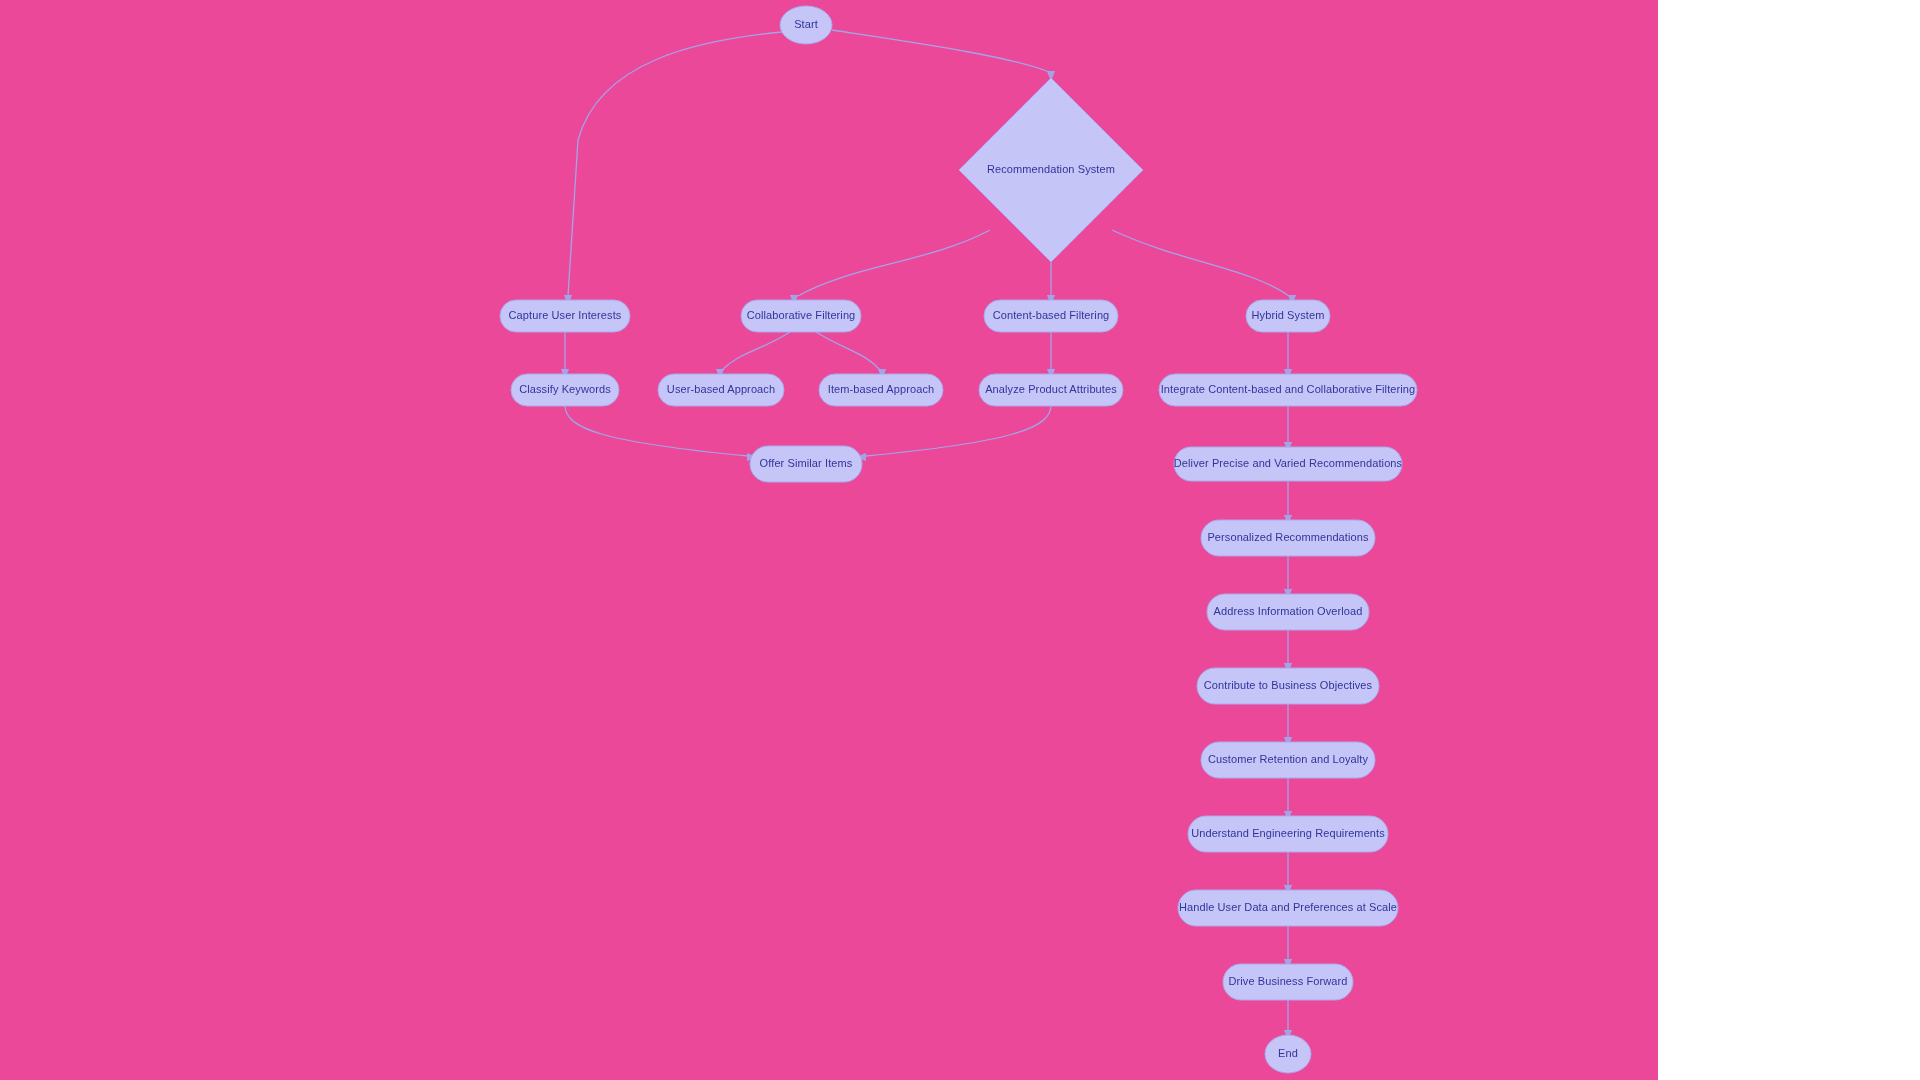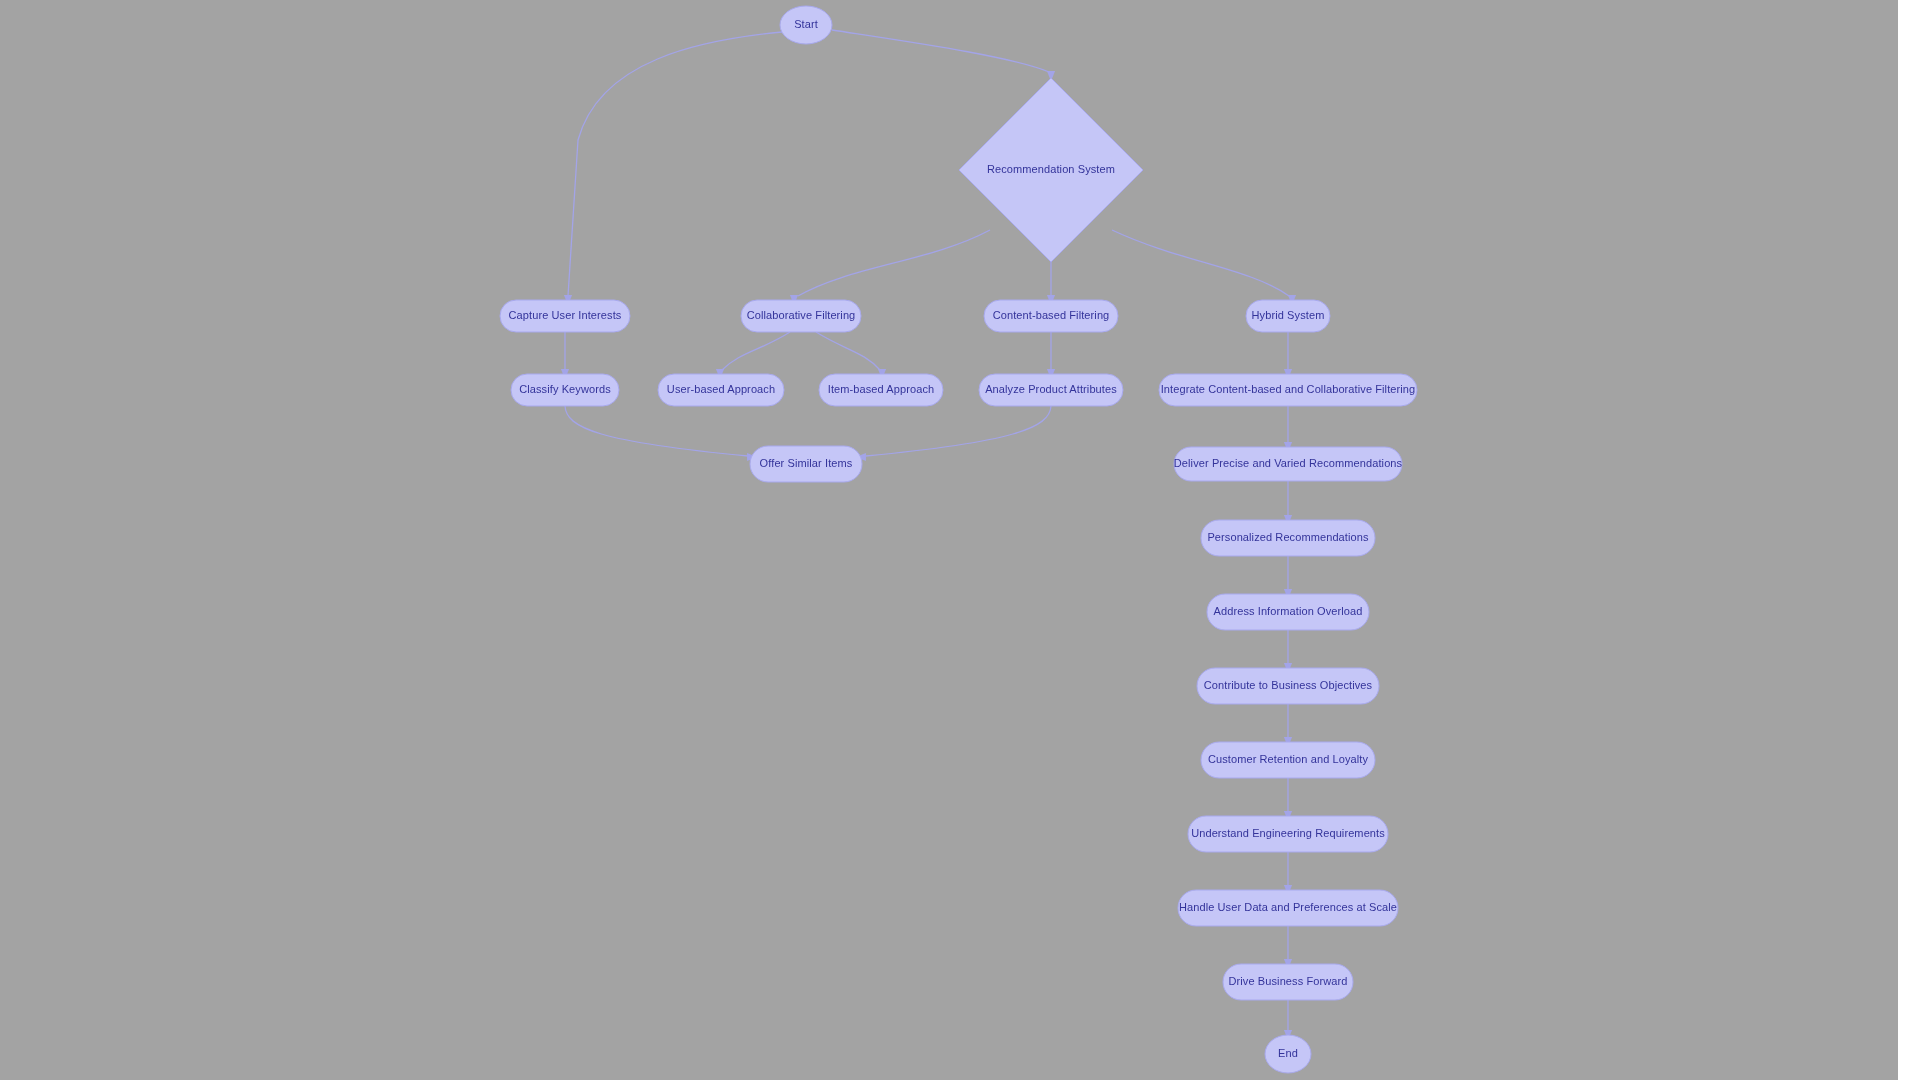--- a/index.html
+++ b/index.html
@@ -7,23 +7,23 @@
     margin: 0;
     padding: 0;
     background: #ffffff;
     width: 1920px;
     height: 1080px;
     overflow: hidden;
     font-family: "Liberation Sans", sans-serif;
   }
   #flow-root {
     position: relative;
-    width: 1898px;
+    width: 1658px;
     height: 1080px;
-    background: #a3a3a3;
+    background: #ec4899;
   }
   svg#flow-svg {
     display: block;
     width: 1920px;
     height: 1080px;
   }
   .node-shape {
     fill: #c5c6f7;
     stroke: #a8a9ee;
     stroke-width: 1;

